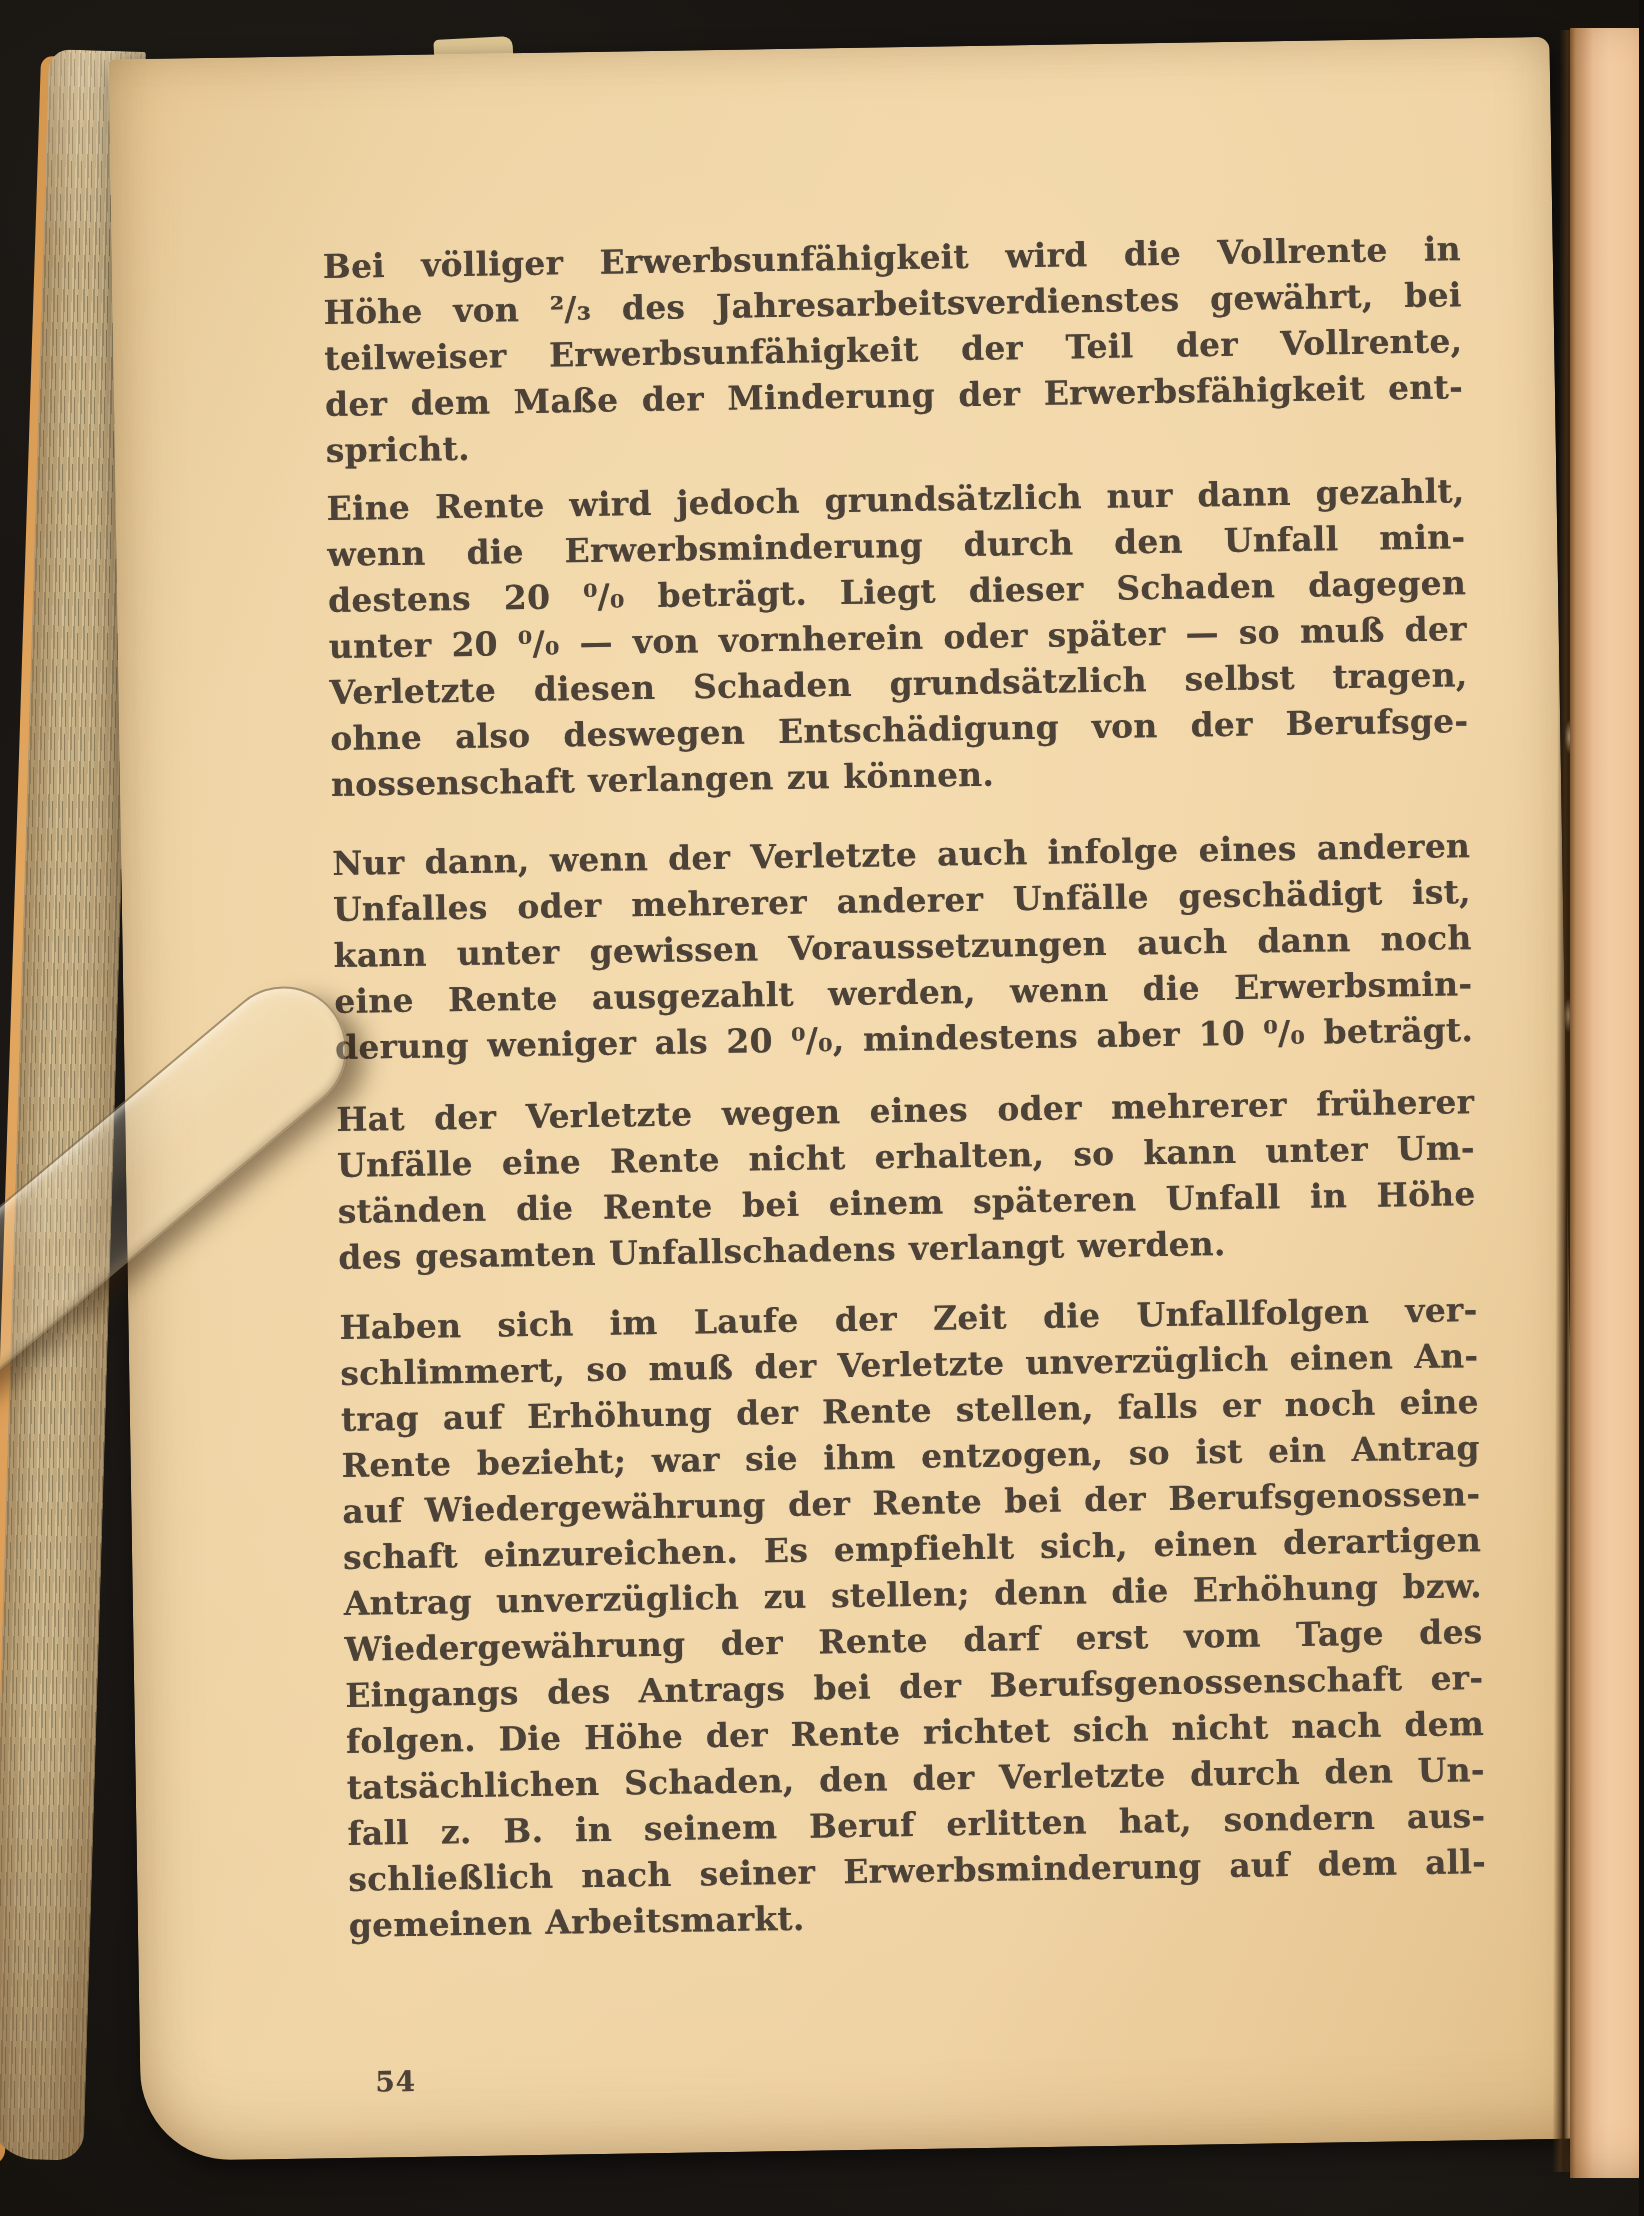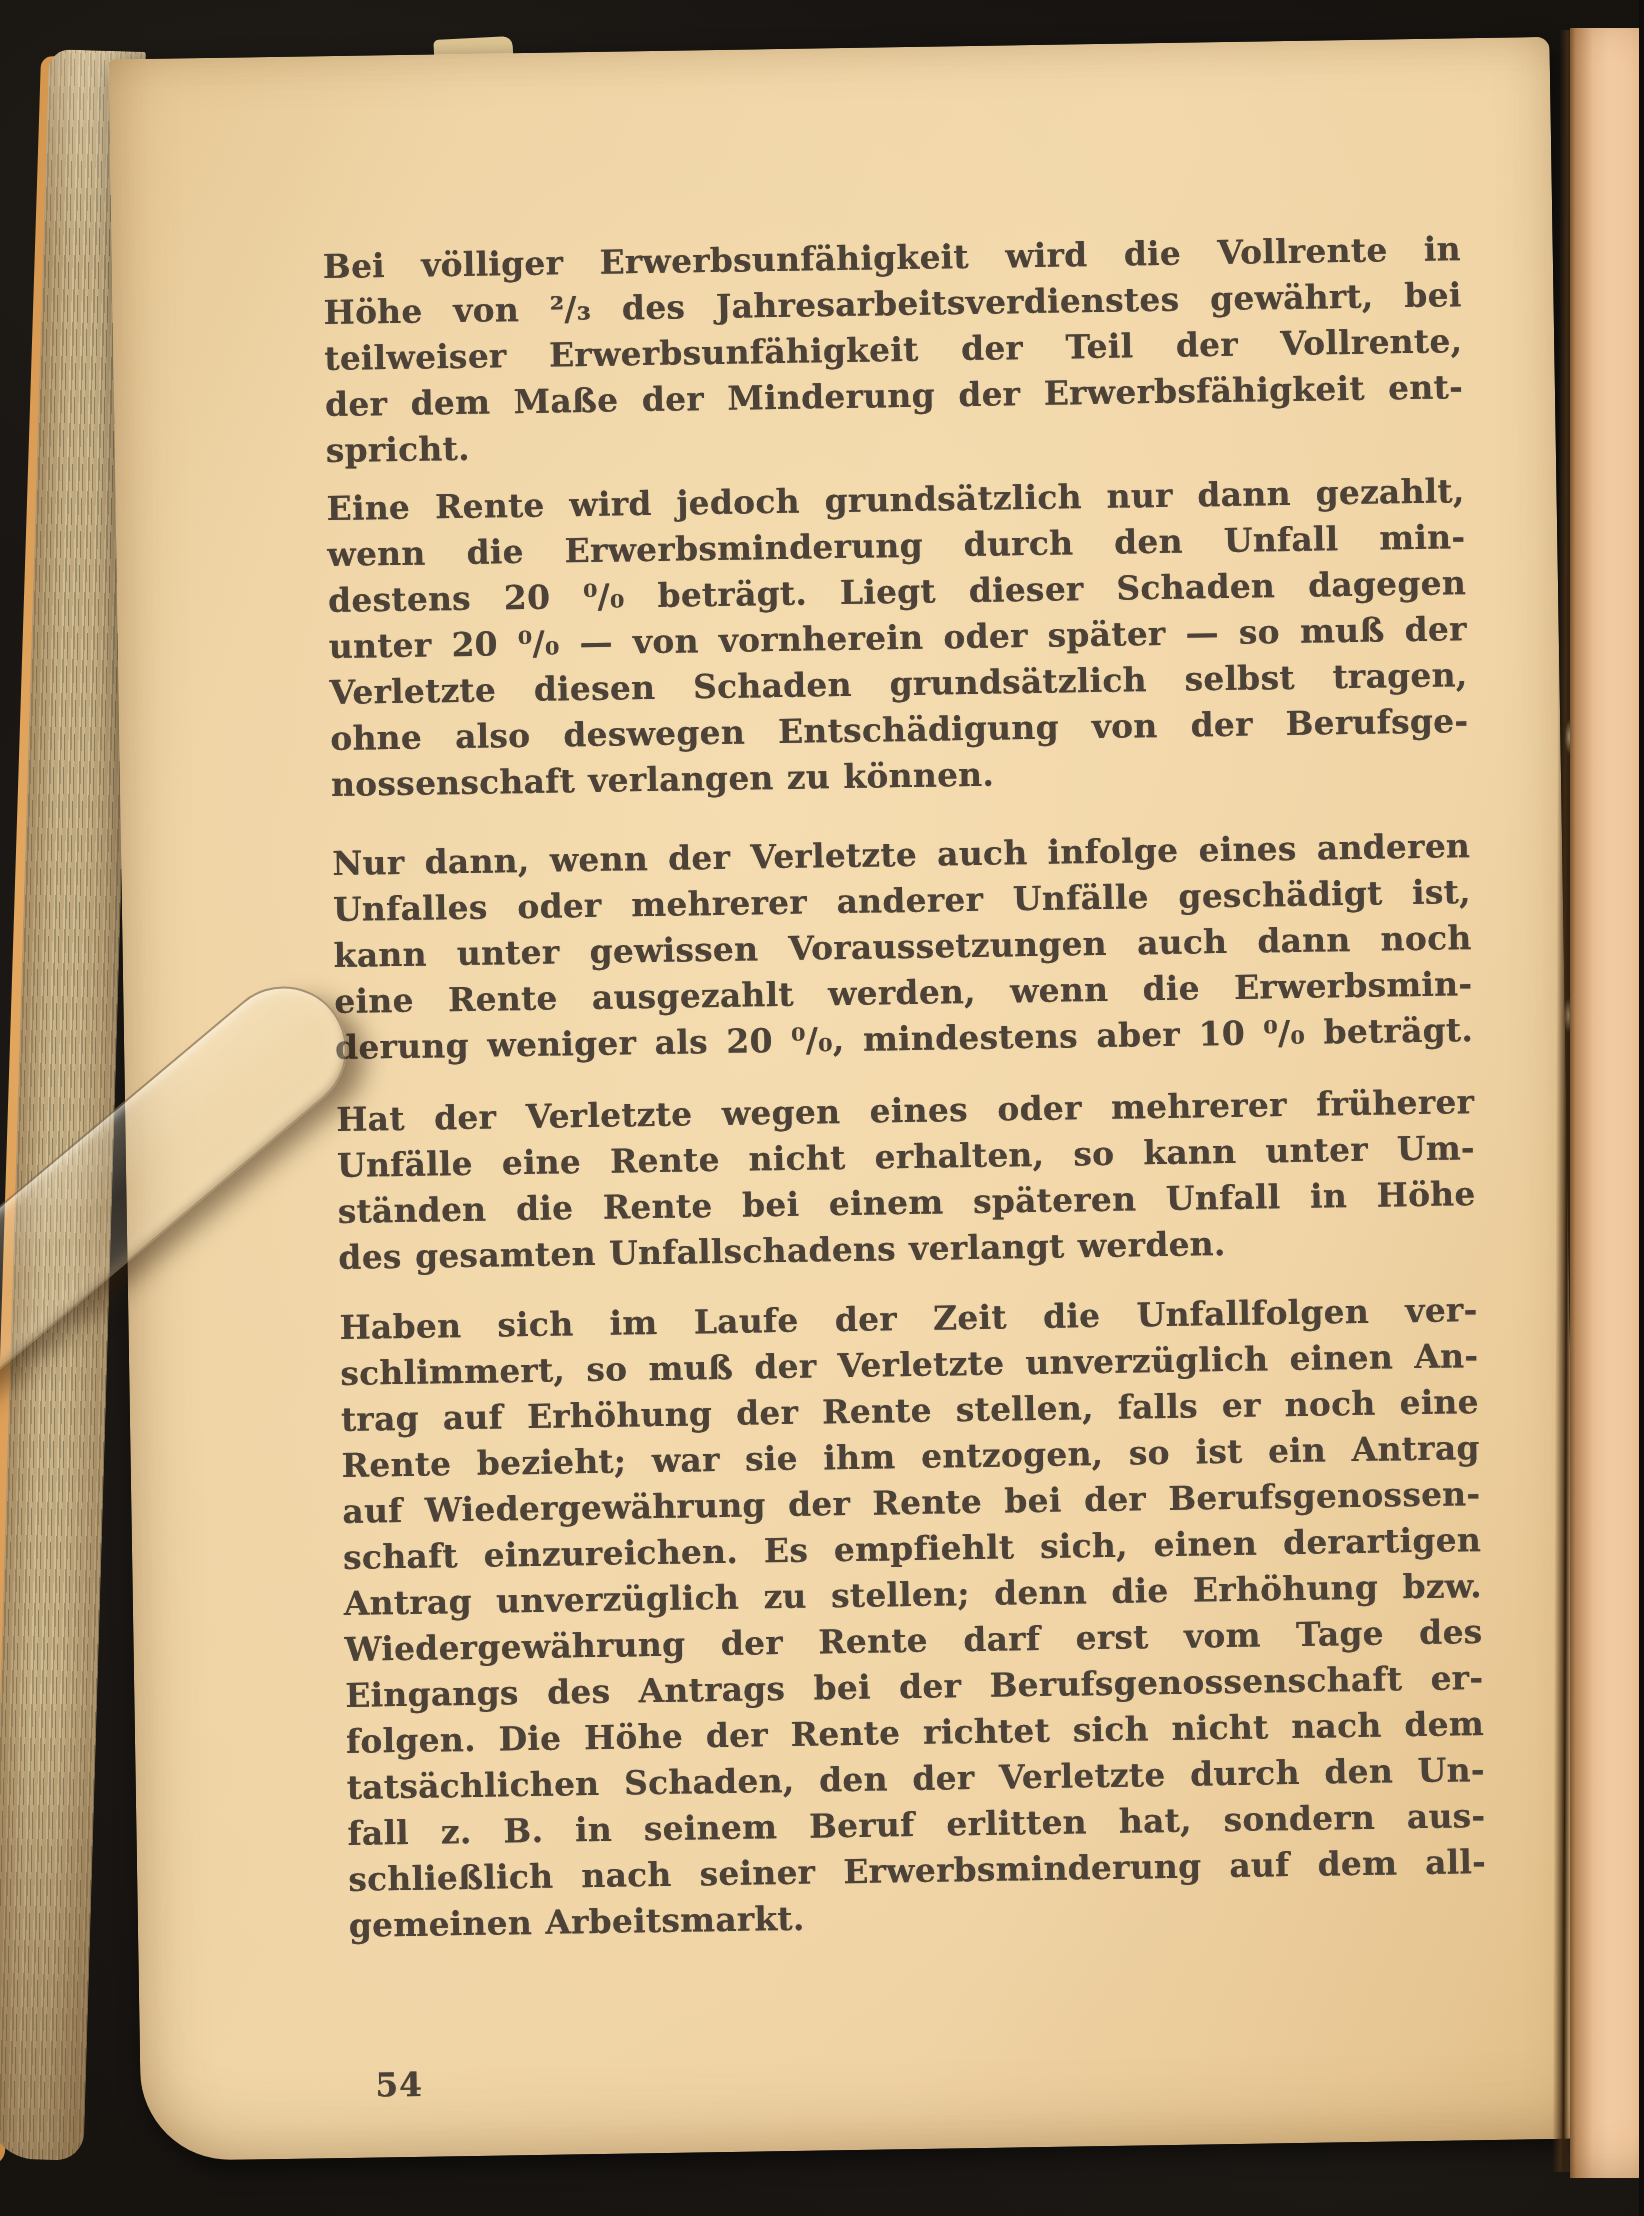--- a/index.html
+++ b/index.html
@@ -44,21 +44,21 @@
       inset 0 -49px 74px -41px rgba(125,88,45,.33),
       inset 0 33px 58px -39px rgba(125,88,45,.22),
       5px 8.2px 25px rgba(0,0,0,.55);}
   .textblock{position:absolute;left:211px;top:188px;width:1138px;
     color:#4c4237;font-size:33px;line-height:46px;letter-spacing:0.2px;word-spacing:1.6px;
     text-shadow:0 0 0.7px rgba(76,66,55,.55);}
   .para{margin:0;}
   #p2{margin-top:12.3px;} #p3{margin-top:33px;} #p4{margin-top:25.5px;} #p5{margin-top:24px;}
   .line{display:block;text-align:justify;text-align-last:justify;}
   .line.last{text-align:left;text-align-last:left;}
-  .pagenum{position:absolute;left:235px;top:2010px;color:#4c4237;font-size:33px;
+  .pagenum{position:absolute;left:235px;top:2010px;color:#4c4237;font-size:28px;
     letter-spacing:0.8px;text-shadow:0 0 0.7px rgba(76,66,55,.55);}
   
   .gutter{position:absolute;left:1556px;top:30px;width:20px;height:2142px;
     transform:rotate(.2deg);
     background:
       radial-gradient(6.6px 25px at 60% 33%, rgba(250,220,170,.55), rgba(0,0,0,0) 70%),
       radial-gradient(6.6px 25px at 60% 46%, rgba(250,220,170,.45), rgba(0,0,0,0) 70%),
       linear-gradient(90deg, rgba(70,46,20,0) 0%, rgba(74,50,24,.75) 40%, #32210f 55%, rgba(90,60,30,.35) 80%, rgba(90,60,30,.1) 100%);}
   
   .next-page{position:absolute;left:1570px;top:28px;width:75px;height:2150px;

